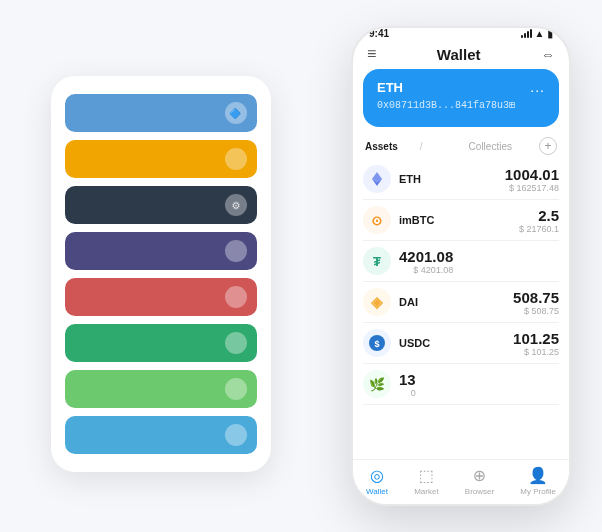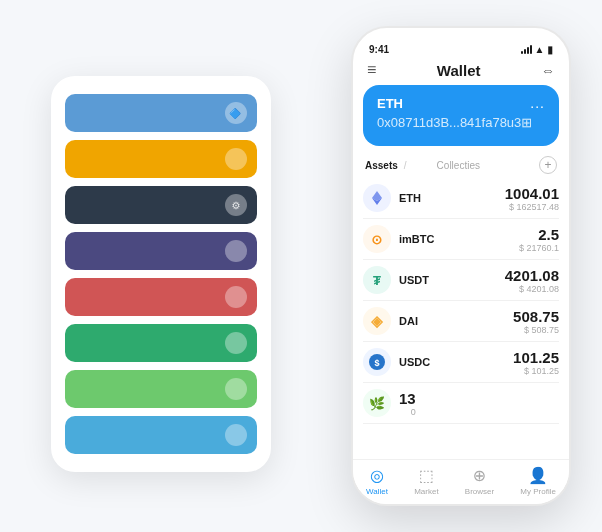--- a/index.html
+++ b/index.html
@@ -78,21 +78,21 @@
       display: flex;
       flex-direction: column;
       overflow: hidden;
     }
 
     
     .status-bar {
       display: flex;
       align-items: center;
       justify-content: space-between;
-      padding: 16px 16px 2px;
+      padding: 0 16px 2px;
       font-size: 10px;
       font-weight: 600;
       color: #1a1a1a;
     }
 
     .status-right {
       display: flex;
       gap: 3px;
       align-items: center;
       font-size: 9px;
@@ -144,25 +144,26 @@
       font-size: 13px;
       font-weight: 700;
     }
 
     .eth-card-dots {
       font-size: 14px;
       letter-spacing: 1px;
     }
 
     .eth-card-address {
-      font-size: 13px;
+      font-size: 10px;
       opacity: 0.8;
       margin-bottom: 6px;
       display: flex;
       align-items: center;
+      font-family: Liberation Mono, monospace;
     }
 
     .eth-card-balance {
       font-size: 20px;
       font-weight: 700;
     }
 
     .eth-card-balance span {
       font-size: 12px;
       font-weight: 400;
@@ -173,21 +174,21 @@
     
     .assets-header {
       display: flex;
       align-items: center;
       justify-content: space-between;
       padding: 2px 12px 4px;
     }
 
     .assets-tabs {
       display: flex;
-      gap: 6px;
+      gap: 22px;
       align-items: flex-start;
     }
 
     .assets-tab {
       font-size: 10px;
       font-weight: 600;
       color: #1a1a1a;
     }
 
     .assets-tab.divider {
@@ -422,21 +423,20 @@
           <div class="asset-icon" style="background:#FFF7ED; color:#F7931A; font-size:13px; font-weight:700;">⊙</div>
           <span class="asset-name">imBTC</span>
           <div class="asset-values">
             <div class="asset-amount">2.5</div>
             <div class="asset-usd">$ 21760.1</div>
           </div>
         </div>
 
         <div class="asset-item">
           <div class="asset-icon" style="background:#E8F9F4; color:#26A17B; font-size:13px; font-weight:700;">₮</div>
-          <span class="asset-name">USDT</span>
           <div class="asset-values">
             <div class="asset-amount">4201.08</div>
             <div class="asset-usd">$ 4201.08</div>
           </div>
         </div>
 
         <div class="asset-item">
           <div class="asset-icon" style="background:#FFF8EC; color:#F5AC37; font-size:15px; font-weight:700;">◈</div>
           <span class="asset-name">DAI</span>
           <div class="asset-values">

